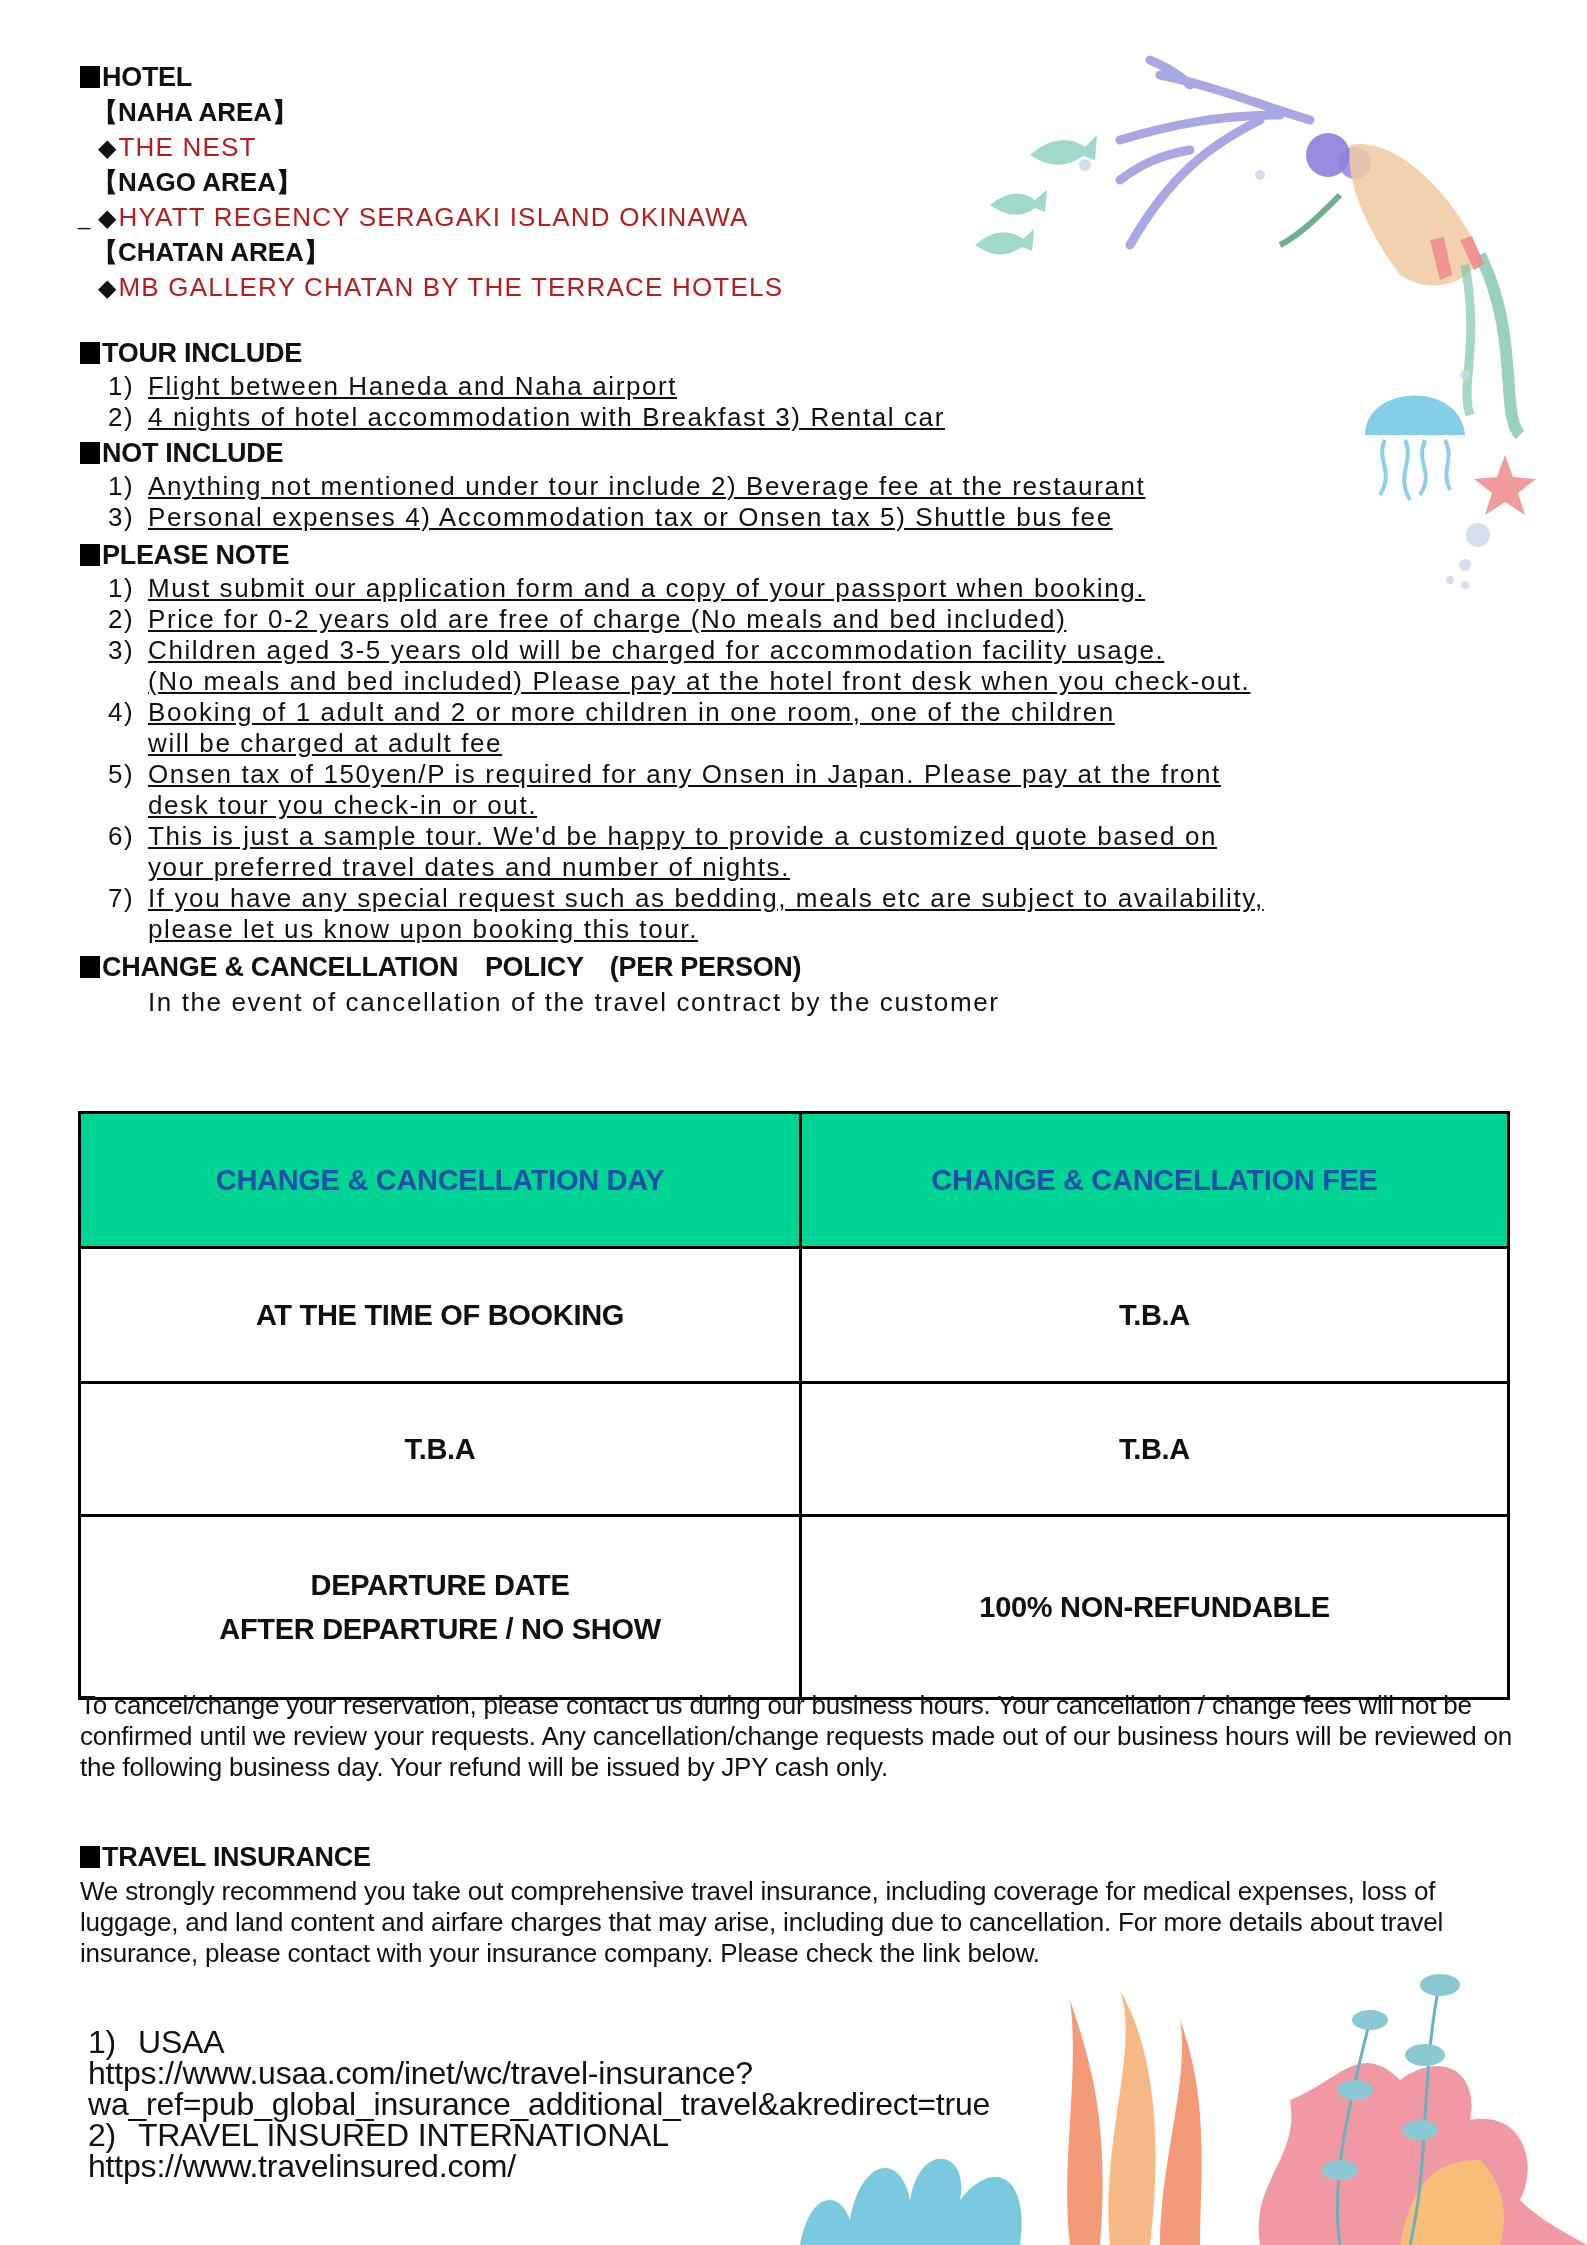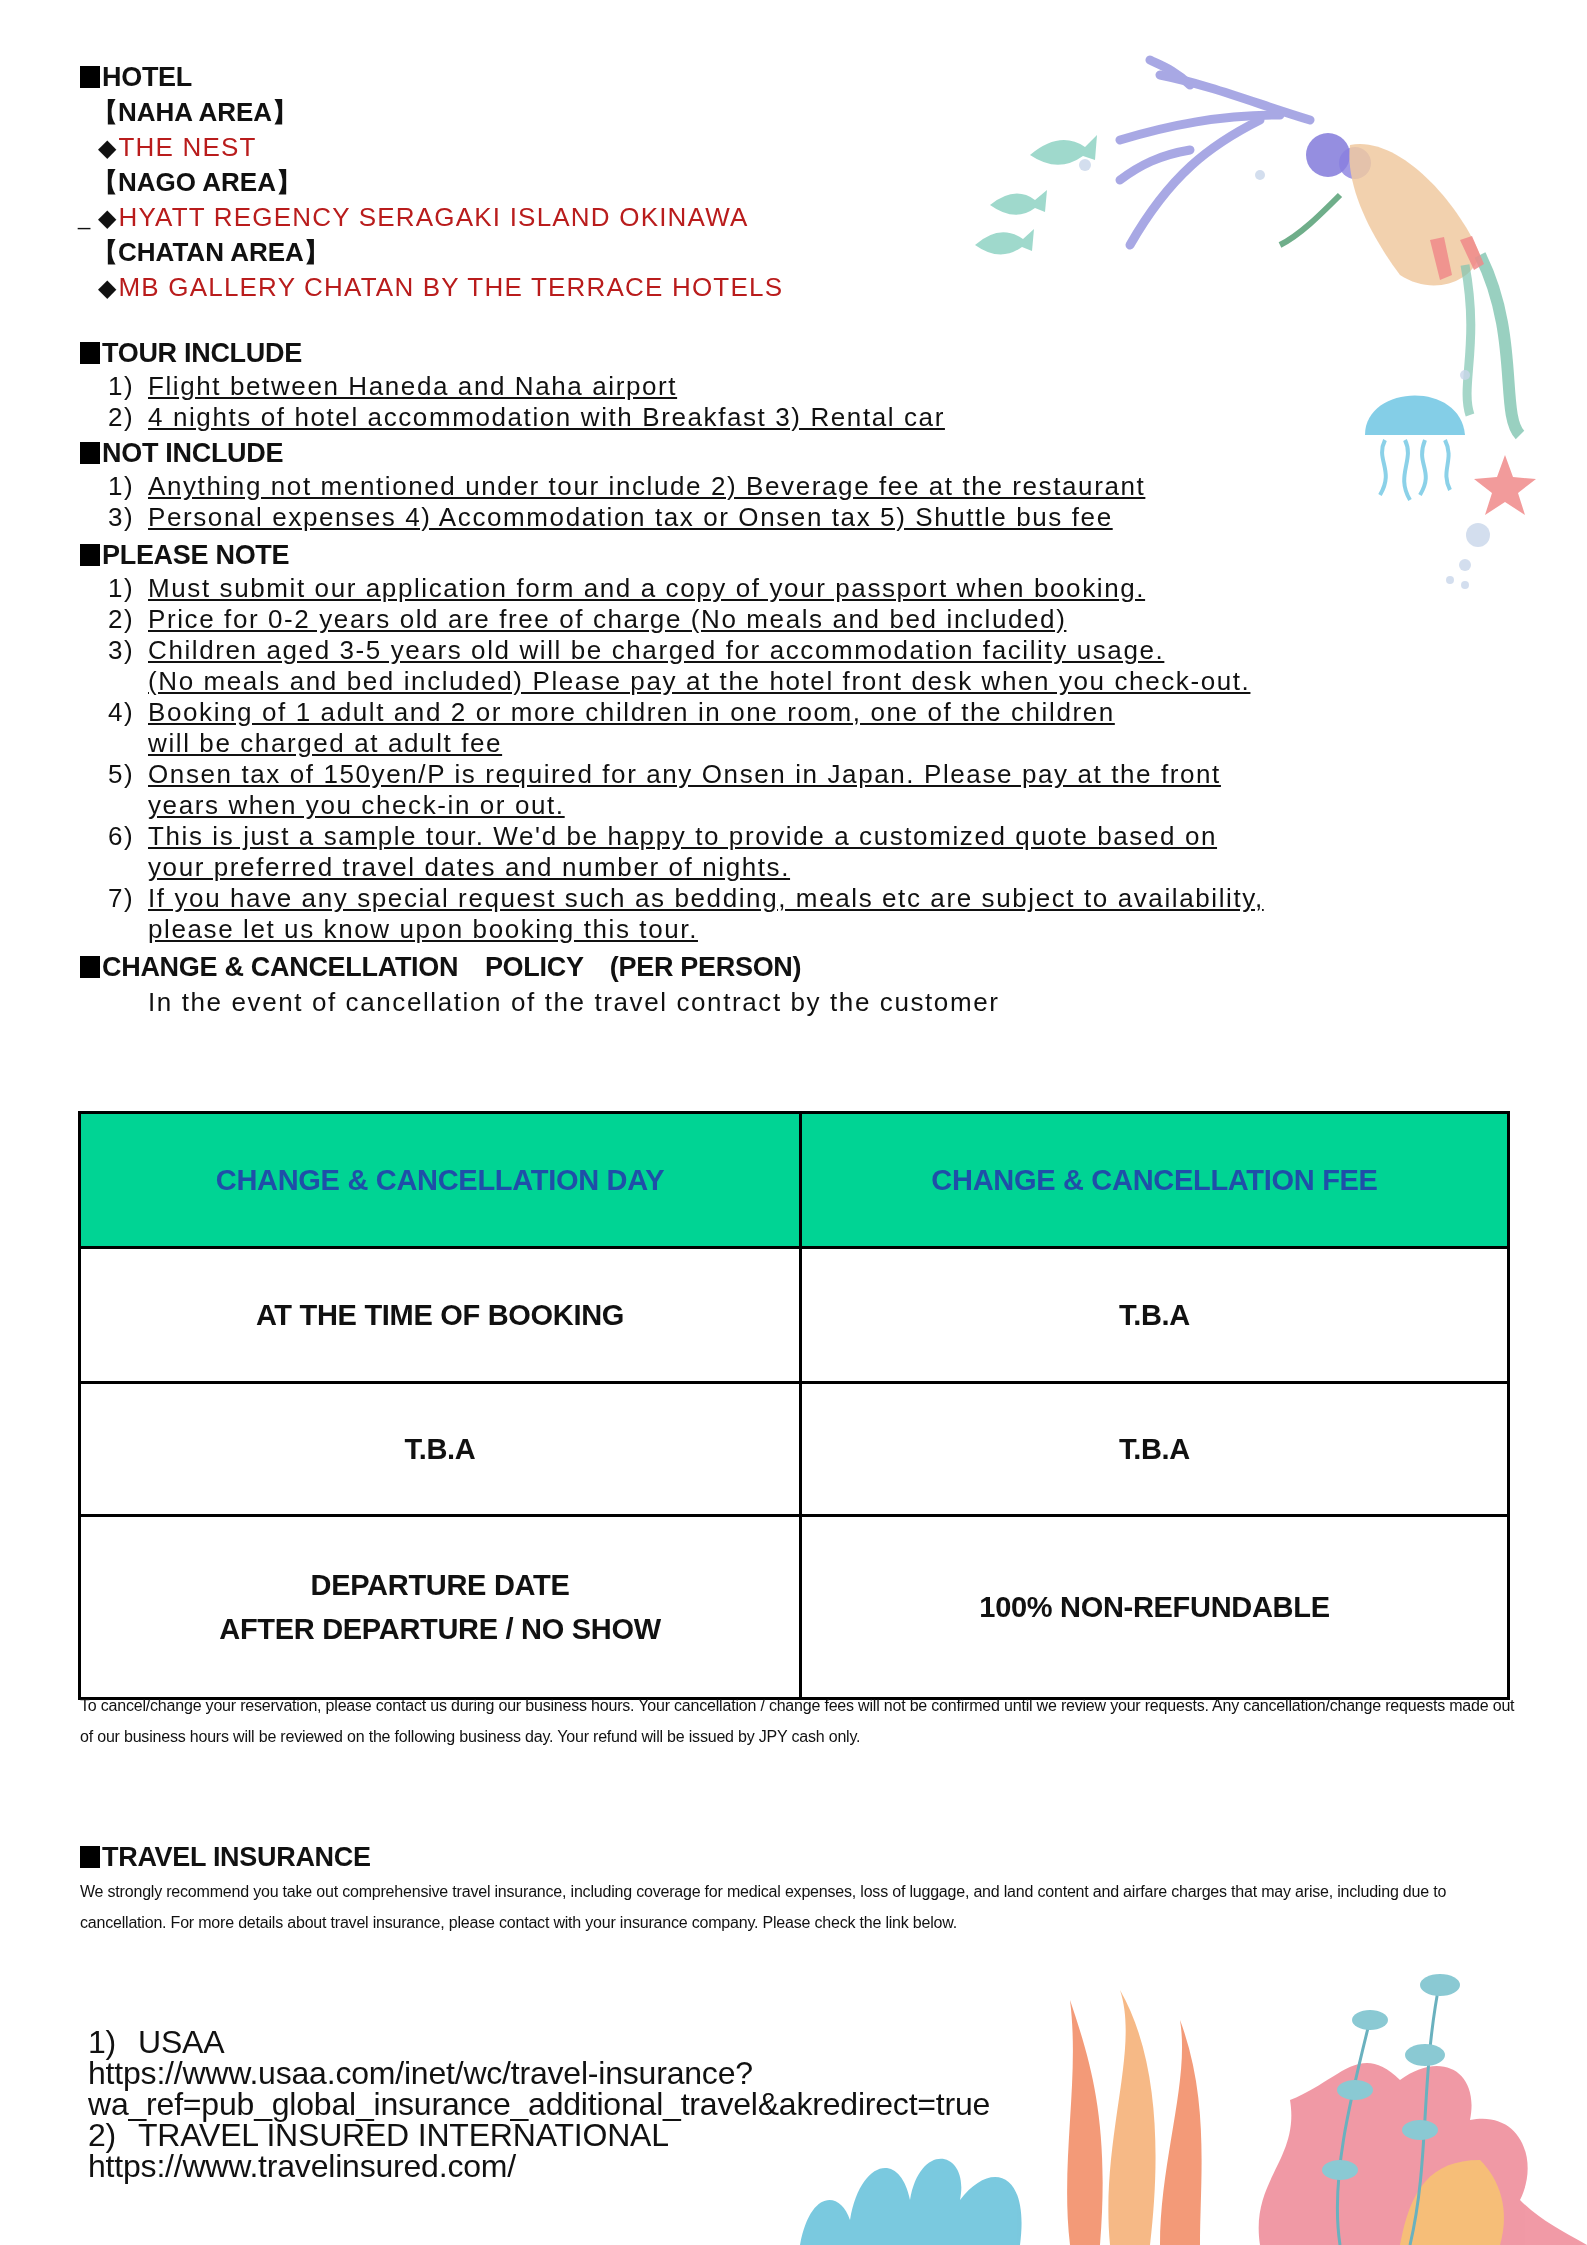--- a/index.html
+++ b/index.html
@@ -25,21 +25,21 @@
 
   table.policy { position:absolute; left:78px; top:1100px; width:1432px; border-collapse:collapse; table-layout:fixed;margin-top:11px; }
   table.policy td { border:3px solid #000; text-align:center; vertical-align:middle; font-weight:bold;
                     font-size:29px; letter-spacing:-0.3px; line-height:44px; }
   table.policy tr.head td { background:#00D494; color:#1F4FA8; height:130px; }
   table.policy tr.r1 td { height:130px; }
   table.policy tr.r2 td { height:128px; }
   table.policy tr.r3 td { height:178px; }
   table.policy td.c1 { width:716px; }
 
-  .para { position:absolute; left:80px; width:1440px; font-size:16px; line-height:31px; letter-spacing:-0.2px; }
+  .para { position:absolute; left:80px; width:1440px; font-size:26px; line-height:31px; letter-spacing:-0.2px; }
   .links { position:absolute; left:88px; font-size:32px; line-height:31px; white-space:nowrap; letter-spacing:-0.2px; }
   .links .num { display:inline-block; width:50px; }
 </style>
 </head>
 <body>
 
 <div class="page">
 
   <svg class="deco" style="left:960px; top:55px;" width="600" height="600" viewBox="0 0 600 600">
 
@@ -140,21 +140,21 @@
   <div class="block" style="top:538px;">
     <div class="h"><span class="sq"></span><span>PLEASE NOTE</span></div>
 
     <div class="li"><span class="num">1)</span><span>Must submit our application form and a copy of your passport when booking.</span></div>
     <div class="li"><span class="num">2)</span><span>Price for 0-2 years old are free of charge (No meals and bed included)</span></div>
     <div class="li"><span class="num">3)</span><span>Children aged 3-5 years old will be charged for accommodation facility usage.</span></div>
     <div class="li cont">(No meals and bed included) Please pay at the hotel front desk when you check-out.</div>
     <div class="li"><span class="num">4)</span><span>Booking of 1 adult and 2 or more children in one room, one of the children</span></div>
     <div class="li cont">will be charged at adult fee</div>
     <div class="li"><span class="num">5)</span><span>Onsen tax of 150yen/P is required for any Onsen in Japan. Please pay at the front</span></div>
-    <div class="li cont">years when you check-in or out.</div>
+    <div class="li cont">desk tour you check-in or out.</div>
     <div class="li"><span class="num">6)</span><span>This is just a sample tour. We'd be happy to provide a customized quote based on</span></div>
     <div class="li cont">your preferred travel dates and number of nights.</div>
     <div class="li"><span class="num">7)</span><span>If you have any special request such as bedding, meals etc are subject to availability,</span></div>
     <div class="li cont">please let us know upon booking this tour.</div>
   </div>
 
   <div class="block" style="top:950px;">
     <div class="h"><span class="sq"></span><span>CHANGE &amp; CANCELLATION　POLICY　(PER PERSON)</span></div>
     <div class="sub">In the event of cancellation of the travel contract by the customer</div>
   </div>

